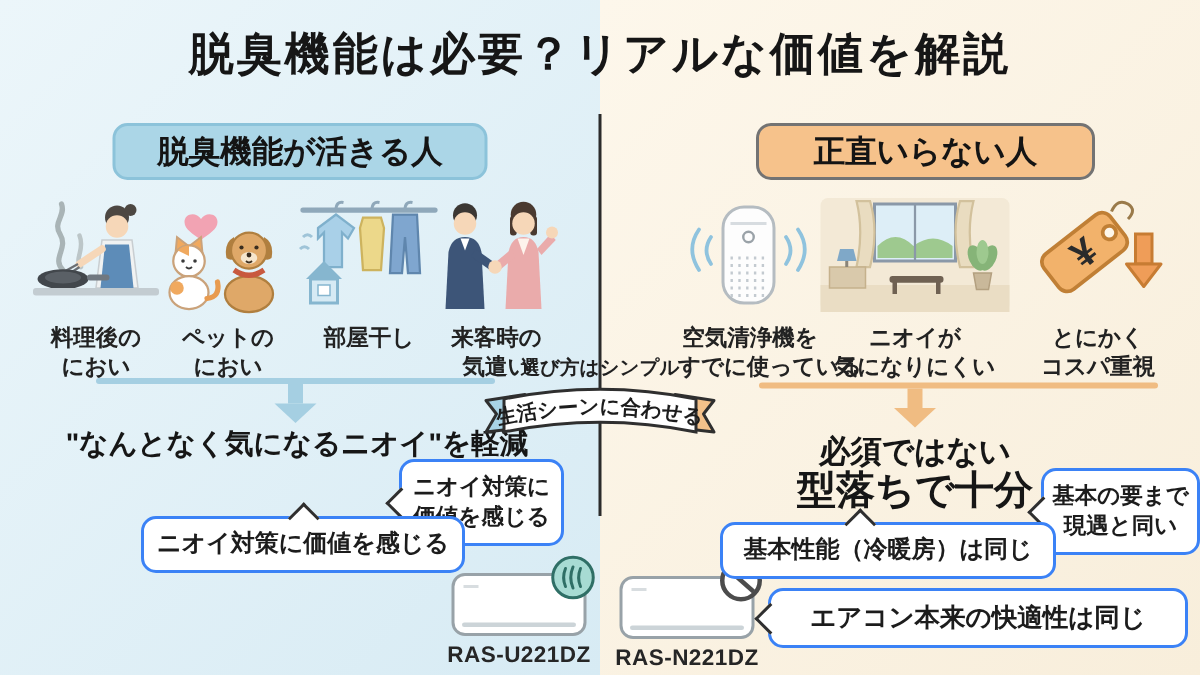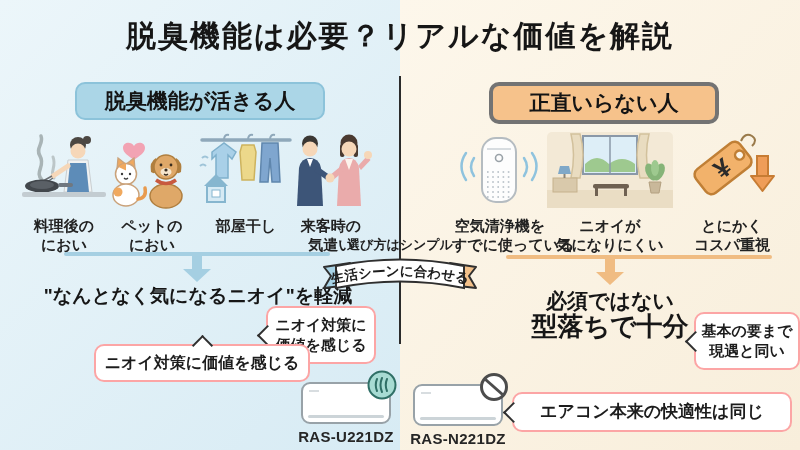--- a/index.html
+++ b/index.html
@@ -6,35 +6,35 @@
   .canvas{position:relative;width:800px;height:450px;overflow:hidden;
     font-family:"Liberation Sans","DejaVu Sans",sans-serif;font-weight:700;color:#1f1f1f;background:#22c55e;}
   .bg{position:absolute;top:0;height:450px;width:400px;}
   .bg-left{left:0;background:linear-gradient(135deg,#ecf6fa 0%,#d7ebf4 100%);}
   .bg-right{left:400px;background:linear-gradient(135deg,#fdf7eb 0%,#f8eedb 100%);}
   .title{position:absolute;top:16px;left:0;width:800px;text-align:center;font-size:30px;font-weight:800;letter-spacing:2px;color:#161616;}
   .divider{position:absolute;left:399px;top:76px;width:2px;height:268px;background:#2b2b2b;z-index:1;}
   .badge{position:absolute;top:82px;height:34px;border-radius:10px;display:flex;align-items:center;justify-content:center;
     font-size:21px;font-weight:800;color:#141414;z-index:2;}
   .badge-left{left:75px;width:246px;background:#abd6e7;border:2px solid #8cc3da;text-align:right;}
-  .badge-right{left:489px;width:222px;background:#f6c28b;border:4px solid #737373;}
+  .badge-right{left:504px;width:222px;background:#f6c28b;border:2px solid #737373;}
   .item{position:absolute;top:128px;width:96px;text-align:center;}
   .item-wide{width:130px;}
   .icon-box{height:88px;display:flex;align-items:flex-end;justify-content:center;}
   .item-label{margin-top:0;font-size:15px;line-height:1.28;font-weight:800;color:#222;}
   .item-label div{white-space:nowrap;}
   .hline{position:absolute;height:4px;border-radius:2px;z-index:2;}
   .varrow{position:absolute;width:28px;height:26px;z-index:2;}
   .varrow::before{content:"";position:absolute;left:9px;top:0;width:10px;height:13px;}
   .varrow::after{content:"";position:absolute;left:0;top:13px;width:0;height:0;
     border-left:14px solid transparent;border-right:14px solid transparent;border-top:13px solid;}
   .varrow.blue::before{background:#a5cfe2;} .varrow.blue::after{border-top-color:#a5cfe2;}
   .varrow.orange::before{background:#f0bc82;} .varrow.orange::after{border-top-color:#f0bc82;}
   .result{position:absolute;text-align:center;font-weight:800;color:#161616;z-index:2;}
-  .bubble{position:absolute;background:#fff;border:2px solid #fca5a5;border-radius:10px;
+  .bubble{position:absolute;background:#fff;border:2px solid #3b82f6;border-radius:10px;
     display:flex;flex-direction:column;align-items:center;justify-content:center;
     font-weight:800;color:#1c1c1c;z-index:5;line-height:1.35;}
   .tail-up{position:absolute;top:-8px;left:calc(50% - 7px);width:13px;height:13px;background:#fff;
     border-top:2px solid #2f2f2f;border-left:2px solid #2f2f2f;transform:rotate(45deg);}
   .tail-left{position:absolute;left:-8px;top:calc(50% - 7px);width:13px;height:13px;background:#fff;
     border-left:2px solid #2f2f2f;border-bottom:2px solid #2f2f2f;transform:rotate(45deg);}
   .tagline{position:absolute;left:310px;top:236px;width:180px;text-align:center;font-size:13px;font-weight:800;z-index:8;}
   .ribbon{position:absolute;left:316px;top:250px;z-index:8;}
   .ac{position:absolute;width:100px;text-align:center;z-index:4;}
   .ac-shell{position:relative;width:86px;height:38px;margin:0 auto;background:#fff;border:2px solid #98a2a8;border-radius:9px;}
@@ -267,20 +267,24 @@
   <div class="hline" style="left:506px;top:255px;width:266px;background:#f0bc82;"></div>
   <div class="varrow orange" style="left:596px;top:259px;"></div>
   <div class="result" style="left:420px;top:287px;width:380px;font-size:21px;">必須ではない</div>
   <div class="result" style="left:420px;top:309px;width:380px;font-size:26px;">型落ちで十分</div>
 
   <div class="bubble" style="left:694px;top:312px;width:102px;height:54px;font-size:15px;">
     <span class="tail-left"></span>
     <div>基本の要まで</div>
       <div>現遇と同い</div>
   </div>
+  <div class="bubble" style="left:480px;top:348px;width:220px;height:34px;font-size:16px;">
+    <span class="tail-up" style="left:38%;"></span>
+    <div>基本性能（冷暖房）は同じ</div>
+  </div>
 
   <div class="ac" style="left:408px;top:384px;">
     <div class="ac-shell">
       <svg class="ac-badge" viewBox="0 0 32 32">
         <circle cx="16" cy="16" r="12.5" fill="#fff" stroke="#4c4c4c" stroke-width="3"></circle>
         <line x1="7.5" y1="8.5" x2="24.5" y2="23.5" stroke="#4c4c4c" stroke-width="3"></line>
       </svg>
     </div>
     <div class="ac-model">RAS-N221DZ</div>
   </div>

